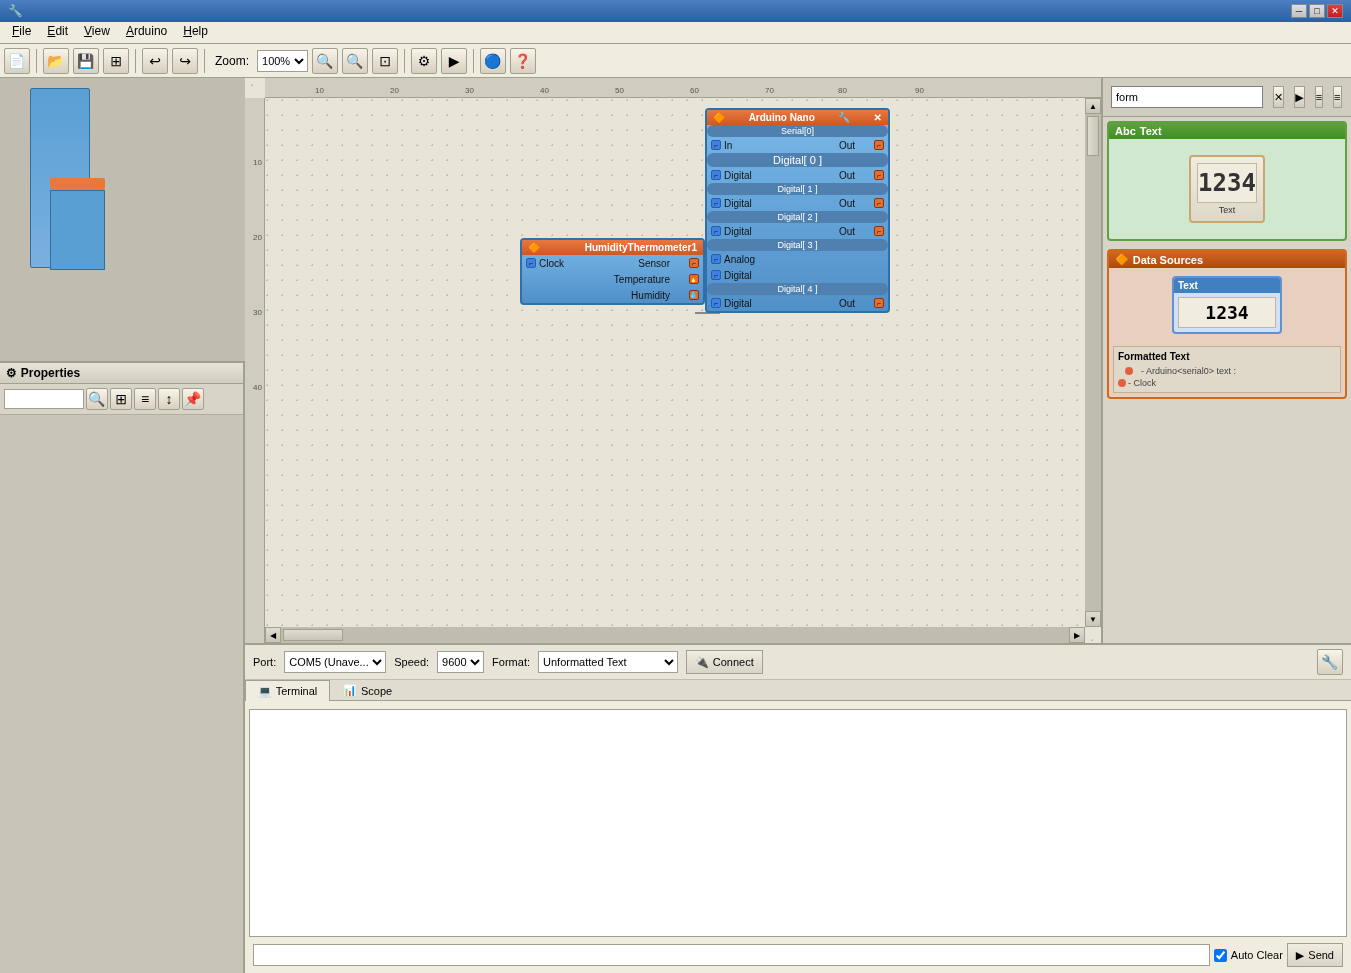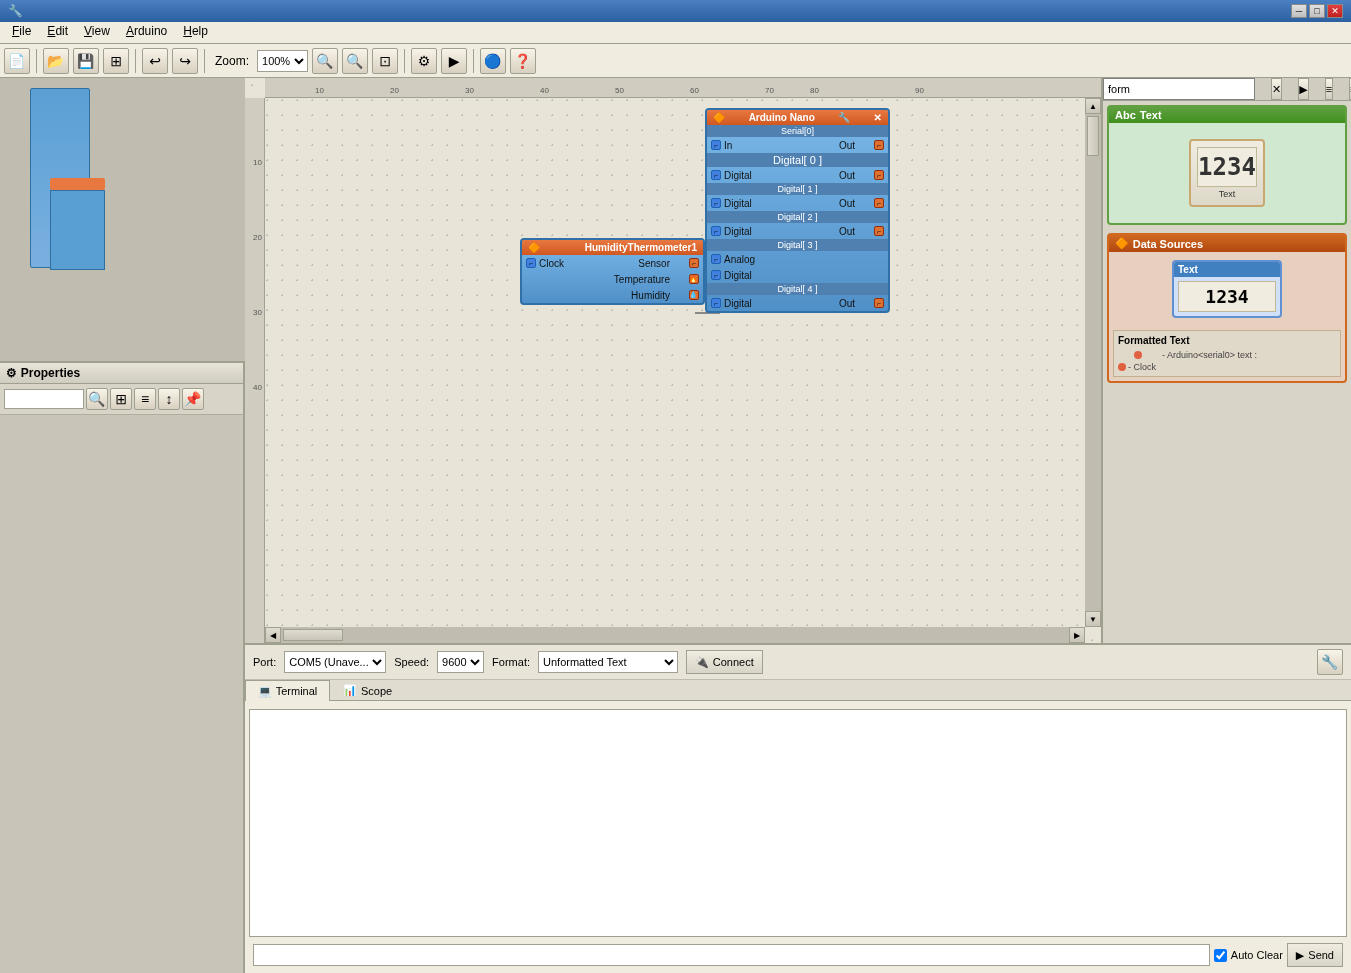--- a/index.html
+++ b/index.html
@@ -38,28 +38,28 @@
     
     
     #grid-bg { position: absolute; top: 0; left: 0; width: 100%; height: 100%; background-image: radial-gradient(circle, #c0bcb4 1px, transparent 1px); background-size: 15px 15px; }
     
     
     #ruler-h { position: absolute; top: 0; left: 20px; right: 0; height: 20px; background: #d0ccbf; border-bottom: 1px solid #a0a090; display: flex; align-items: flex-end; padding-bottom: 2px; font-size: 9px; color: #555; overflow: hidden; }
     #ruler-v { position: absolute; top: 20px; left: 0; width: 20px; bottom: 0; background: #d0ccbf; border-right: 1px solid #a0a090; display: flex; flex-direction: column; align-items: flex-end; padding-right: 2px; font-size: 9px; color: #555; overflow: hidden; }
     
     
     #right-panel { width: 250px; background: #d8d4c8; border-left: 2px solid #a0a090; display: flex; flex-direction: column; }
-    #search-bar { padding: 0; display: flex; align-items: center; gap: 16px; background: #d0ccbf; border-bottom: 1px solid #a0a090; }
+    #search-bar { padding: 8px; display: flex; align-items: center; gap: 10px; background: #d0ccbf; border-bottom: 1px solid #a0a090; }
     #search-input { flex: 1; height: 22px; border: 1px solid #808080; font-size: 11px; padding: 0 4px; }
     .search-btn { width: 22px; height: 22px; background: linear-gradient(to bottom, #f8f4e8, #d0ccc0); border: 1px solid #a0a090; cursor: pointer; display: flex; align-items: center; justify-content: center; font-size: 11px; }
     
     
     .node-box { position: absolute; background: linear-gradient(to bottom, #7ab8e8, #5090c8); border: 2px solid #3070a8; border-radius: 4px; font-size: 10px; color: #111; }
     .node-header { background: linear-gradient(to bottom, #e87840, #d05820); color: white; font-size: 10px; font-weight: bold; padding: 2px 6px; border-radius: 2px 2px 0 0; display: flex; align-items: center; justify-content: space-between; }
-    .node-subheader { background: #5080b0; color: white; font-size: 9px; padding: 1px 6px; text-align: center; }
+    .node-subheader { background: #5080b0; color: white; font-size: 9px; padding: 1px 6px; text-align: center; border-radius: 6px; }
     .node-row { display: flex; align-items: center; padding: 1px 4px; min-height: 16px; justify-content: space-between; font-size: 10px; }
     .node-port { width: 10px; height: 10px; background: #e06040; border: 1px solid #803020; border-radius: 2px; display: inline-flex; align-items: center; justify-content: center; font-size: 7px; cursor: pointer; }
     .node-port.blue { background: #4080e0; border-color: #2060b0; }
     .node-port.orange { background: #e07030; border-color: #903010; }
     
     
     #bottom-panel { height: 330px; background: #f0ece0; border-top: 2px solid #a0a090; display: flex; flex-direction: column; }
     #serial-bar { display: flex; align-items: center; gap: 8px; padding: 4px 8px; background: #e8e4d8; border-bottom: 1px solid #c0bcb0; }
     .serial-label { font-size: 11px; }
     .serial-select { height: 22px; font-size: 11px; border: 1px solid #a0a090; background: white; }
@@ -175,21 +175,21 @@
         <div id="grid-bg"></div>
 
         <div id="ruler-h">
           <div style="position:absolute; left:50px; font-size:8px;">10</div>
           <div style="position:absolute; left:125px; font-size:8px;">20</div>
           <div style="position:absolute; left:200px; font-size:8px;">30</div>
           <div style="position:absolute; left:275px; font-size:8px;">40</div>
           <div style="position:absolute; left:350px; font-size:8px;">50</div>
           <div style="position:absolute; left:425px; font-size:8px;">60</div>
           <div style="position:absolute; left:500px; font-size:8px;">70</div>
-          <div style="position:absolute; left:545px; font-size:8px;">80</div>
+          <div style="position:absolute; left:573px; font-size:8px;">80</div>
           <div style="position:absolute; left:650px; font-size:8px;">90</div>
         </div>
 
         <div id="ruler-v">
           <div style="position:absolute; top:60px; right:2px; font-size:8px;">10</div>
           <div style="position:absolute; top:135px; right:2px; font-size:8px;">20</div>
           <div style="position:absolute; top:210px; right:2px; font-size:8px;">30</div>
           <div style="position:absolute; top:285px; right:2px; font-size:8px;">40</div>
         </div>
 
@@ -372,21 +372,21 @@
           <div style="display:flex; justify-content:center; padding:8px;">
 
             <div style="background:#d0e0f8; border:2px solid #6090d0; border-radius:4px; padding:4px; width:110px; cursor:pointer;">
               <div style="background:#4080c0; color:white; font-size:10px; font-weight:bold; padding:2px 4px; margin:-4px -4px 4px -4px; border-radius:2px 2px 0 0;">Text</div>
               <div style="background:#f0ece0; border:1px solid #c0b898; font-family:monospace; font-size:18px; font-weight:bold; text-align:center; padding:4px;">1234</div>
             </div>
           </div>
 
           <div style="margin:4px; background:#e0d8c8; border:1px solid #c0b090; border-radius:0; padding:4px;">
             <div style="font-size:10px; font-weight:bold; margin-bottom:4px;">Formatted Text</div>
-            <div style="font-size:9px; color:#444; display:flex; align-items:center; gap:20px; margin:2px 16px;">
+            <div style="font-size:9px; color:#444; display:flex; align-items:center; gap:8px; margin:2px 7px;">
               <div style="width:8px;height:8px;background:#e06040;border-radius:50%;flex-shrink:0;"></div>
               <span>- Arduino&lt;serial0&gt; text :</span>
             </div>
             <div style="font-size:9px; color:#444; display:flex; align-items:center; gap:2px;">
               <div style="width:8px;height:8px;background:#e06040;border-radius:50%;flex-shrink:0;"></div>
               <span>- Clock</span>
             </div>
           </div>
         </div>
 

